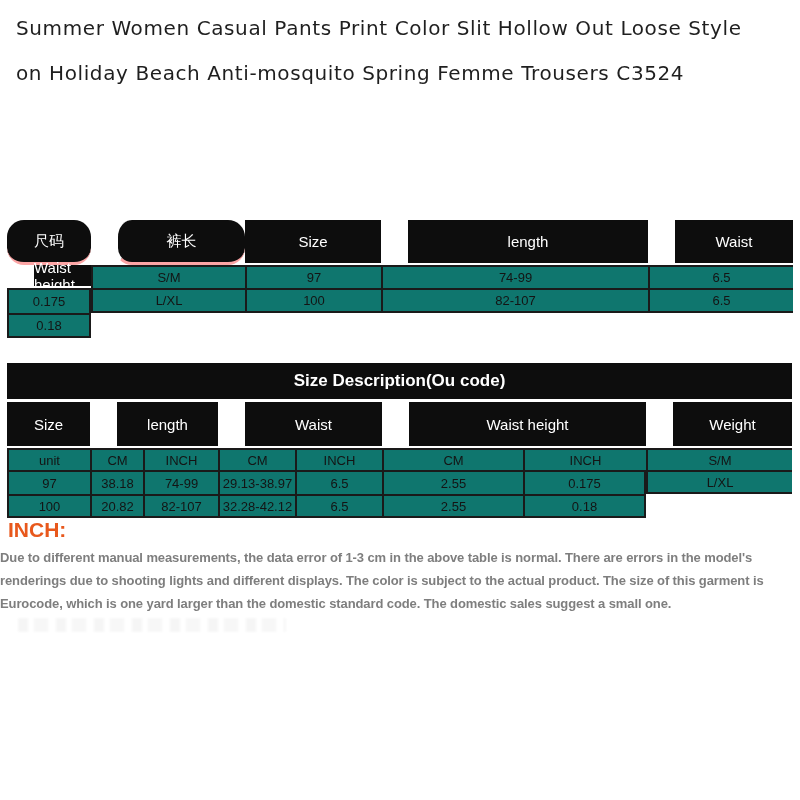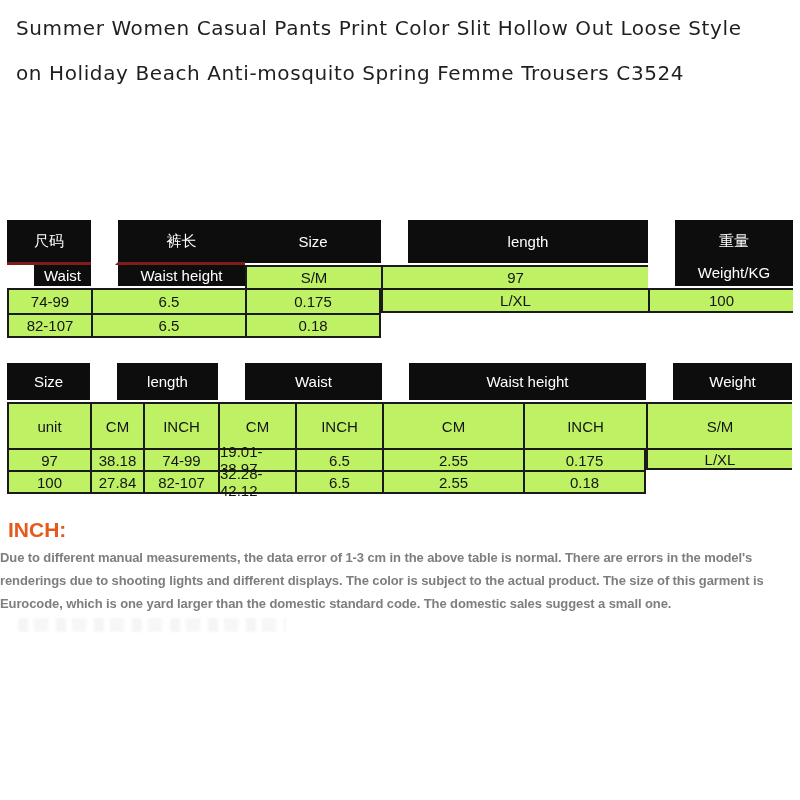--- a/index.html
+++ b/index.html
@@ -12,23 +12,23 @@
     position:absolute;top:6px;left:8px;width:784px;
     color:#1f1f1f;font-size:20px;letter-spacing:.6px;line-height:45px;
     font-family:"DejaVu Sans", sans-serif;
     margin-left:8px;
   }
   
   .grid{position:absolute;display:grid;}
   .grid > div{box-sizing:border-box;display:flex;align-items:center;justify-content:center;}
   .hc{background:#0d0d0d;color:#fff;font-size:15px;}
   .sep{border-left:3px solid #fff;margin-left:24px;}
-  .hsplit{border-bottom:3px solid #7f1d1d;}
+  .hsplit{border-bottom:3px solid #fca5a5;border-radius:17px;}
   .hbot{border-bottom:2px solid #fff;}
-  .bc{background:#bef264;color:#141414;font-size:15px;
+  .bc{background:#0f766e;color:#141414;font-size:13px;
       border-left:2px solid #1a1a1a;border-top:2px solid #1a1a1a;}
   .bc.lc{border-right:2px solid #1a1a1a;}
   .bc.lr{border-bottom:2px solid #1a1a1a;}
   
   .t1{left:7px;top:220px;grid-template-columns:84px 154px 136px 267px 145px;
       grid-template-rows:45px 23px 25px 25px;}
   .t1 .merged{grid-column:5;grid-row:1 / span 3;grid-row:1 / span 2;
       flex-direction:column;justify-content:flex-start;padding:0;}
   .t1 .merged .ln1{height:42px;display:flex;align-items:center;}
   .t1 .merged .ln2{height:21px;display:flex;align-items:center;}
@@ -50,70 +50,67 @@
 <body>
 
 <div class="title" style="color: rgb(31, 31, 31);">
   <div>Summer Women Casual Pants Print Color Slit Hollow Out Loose Style</div>
   <div>on Holiday Beach Anti-mosquito Spring Femme Trousers C3524</div>
 </div>
 
 <div class="grid t1">
   <div class="hc hsplit">尺码</div>
   <div class="hc hsplit sep">裤长</div>
-  <div class="hc sep hbot merged">
-    <span class="ln1">重量</span>
-    <span class="ln2">Weight/KG</span>
-  </div>
   <div class="hc hbot">Size</div>
   <div class="hc hbot sep">length</div>
   <div class="hc hbot sep">Waist</div>
   <div class="hc hbot sep">Waist height</div>
 
   <div class="bc">S/M</div>
   <div class="bc">97</div>
   <div class="bc">74-99</div>
   <div class="bc">6.5</div>
   <div class="bc lc">0.175</div>
 
   <div class="bc lr">L/XL</div>
   <div class="bc lr">100</div>
   <div class="bc lr">82-107</div>
   <div class="bc lr">6.5</div>
   <div class="bc lr lc">0.18</div>
 </div>
 
 <div class="grid t2">
+  <div class="hc ttl">Size Description(Ou code)</div>
 
   <div class="hc hbot">Size</div>
   <div class="hc hbot sep gh1">length</div>
   <div class="hc hbot sep gh2">Waist</div>
   <div class="hc hbot sep gh3">Waist height</div>
   <div class="hc hbot sep">Weight</div>
 
   <div class="bc">unit</div>
   <div class="bc">CM</div>
   <div class="bc">INCH</div>
   <div class="bc">CM</div>
   <div class="bc">INCH</div>
   <div class="bc">CM</div>
   <div class="bc">INCH</div>
 
   <div class="bc">S/M</div>
   <div class="bc">97</div>
   <div class="bc">38.18</div>
   <div class="bc">74-99</div>
-  <div class="bc">19.01-38.97</div>
+  <div class="bc">29.13-38.97</div>
   <div class="bc">6.5</div>
   <div class="bc">2.55</div>
   <div class="bc lc">0.175</div>
 
   <div class="bc lr">L/XL</div>
   <div class="bc lr">100</div>
-  <div class="bc lr">27.84</div>
+  <div class="bc lr">20.82</div>
   <div class="bc lr">82-107</div>
   <div class="bc lr">32.28-42.12</div>
   <div class="bc lr">6.5</div>
   <div class="bc lr">2.55</div>
   <div class="bc lr lc">0.18</div>
 </div>
 
 <div class="note-head" style="color: rgb(232, 88, 28);">INCH:</div>
 <div class="note-body" style="color: rgb(126, 126, 126);">Due to different manual measurements, the data error of 1-3 cm in the above table is normal. There are errors in the model's renderings due to shooting lights and different displays. The color is subject to the actual product. The size of this garment is Eurocode, which is one yard larger than the domestic standard code. The domestic sales suggest a small one.</div>
 

